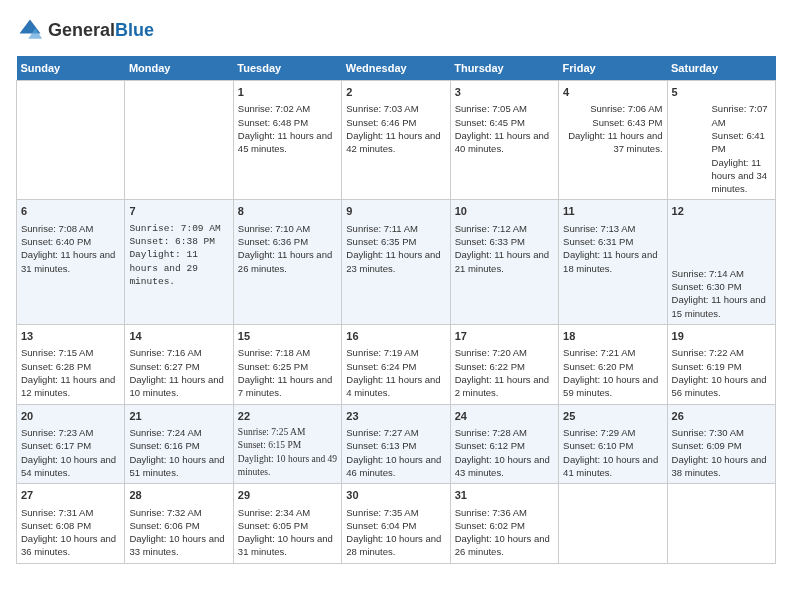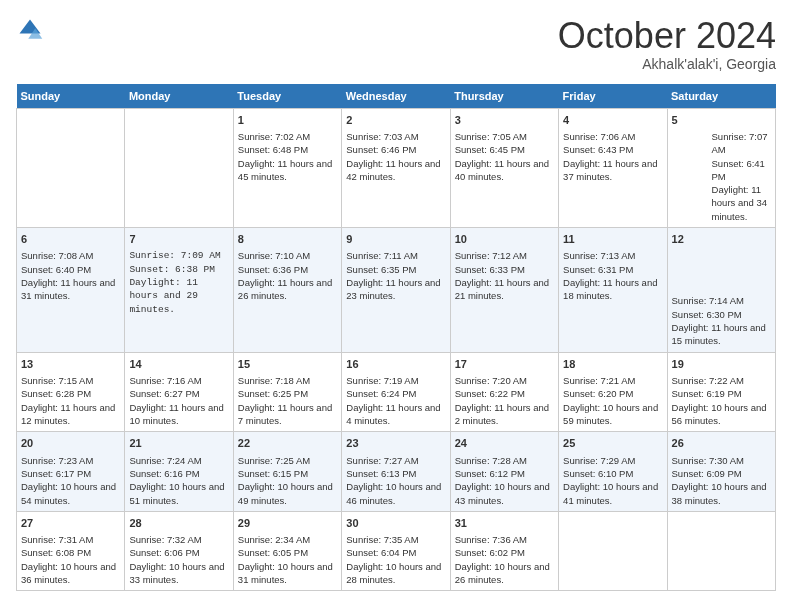--- a/index.html
+++ b/index.html
@@ -93,24 +93,23 @@
   </style>
 </head>
 <body>
 
 <div class="header">
   <div class="logo">
     <svg class="logo-icon" viewBox="0 0 32 32">
       <polygon points="16,4 28,20 4,20" fill="#2e75b6"></polygon>
       <polygon points="22,14 30,26 14,26" fill="#5ba3d9" opacity="0.7"></polygon>
     </svg>
-  </div>
-  <div class="title-block">
-    <div class="month-title">October 2024</div>
-    <div class="location">Akhalk'alak'i, Georgia</div>
+    <div>
+      <span class="logo-text-general">General</span><span class="logo-text-blue">Blue</span>
+    </div>
   </div>
 </div>
 
 <table>
   <thead>
     <tr>
     <th>Sunday</th>
         <th>Monday</th>
         <th>Tuesday</th>
         <th>Wednesday</th>
@@ -136,21 +135,21 @@
 Daylight: 11 hours and 42 minutes.</div>
         </td>
         <td>
           <span class="day-number">3</span>
           <div class="day-detail" style="white-space: pre-line;">Sunrise: 7:05 AM
 Sunset: 6:45 PM
 Daylight: 11 hours and 40 minutes.</div>
         </td>
         <td>
           <span class="day-number">4</span>
-          <div class="day-detail" style="white-space: pre-line;">Sunrise: 7:06 AM
+          <div class="day-detail" style="white-space: pre-line; text-align: right;">Sunrise: 7:06 AM
 Sunset: 6:43 PM
 Daylight: 11 hours and 37 minutes.</div>
         </td>
         <td>
           <span class="day-number">5</span>
           <div class="day-detail" style="white-space: pre-line; margin-left: 40px;">Sunrise: 7:07 AM
 Sunset: 6:41 PM
 Daylight: 11 hours and 34 minutes.</div>
         </td>
       </tr>
@@ -250,21 +249,21 @@
 Daylight: 10 hours and 54 minutes.</div>
         </td>
         <td>
           <span class="day-number">21</span>
           <div class="day-detail" style="white-space: pre-line;">Sunrise: 7:24 AM
 Sunset: 6:16 PM
 Daylight: 10 hours and 51 minutes.</div>
         </td>
         <td>
           <span class="day-number">22</span>
-          <div class="day-detail" style="white-space: pre-line;">Sunrise: 7:25 AM
+          <div class="day-detail" style="white-space: pre-line; font-family: Liberation Serif, serif;">Sunrise: 7:25 AM
 Sunset: 6:15 PM
 Daylight: 10 hours and 49 minutes.</div>
         </td>
         <td>
           <span class="day-number">23</span>
           <div class="day-detail" style="white-space: pre-line;">Sunrise: 7:27 AM
 Sunset: 6:13 PM
 Daylight: 10 hours and 46 minutes.</div>
         </td>
         <td>

